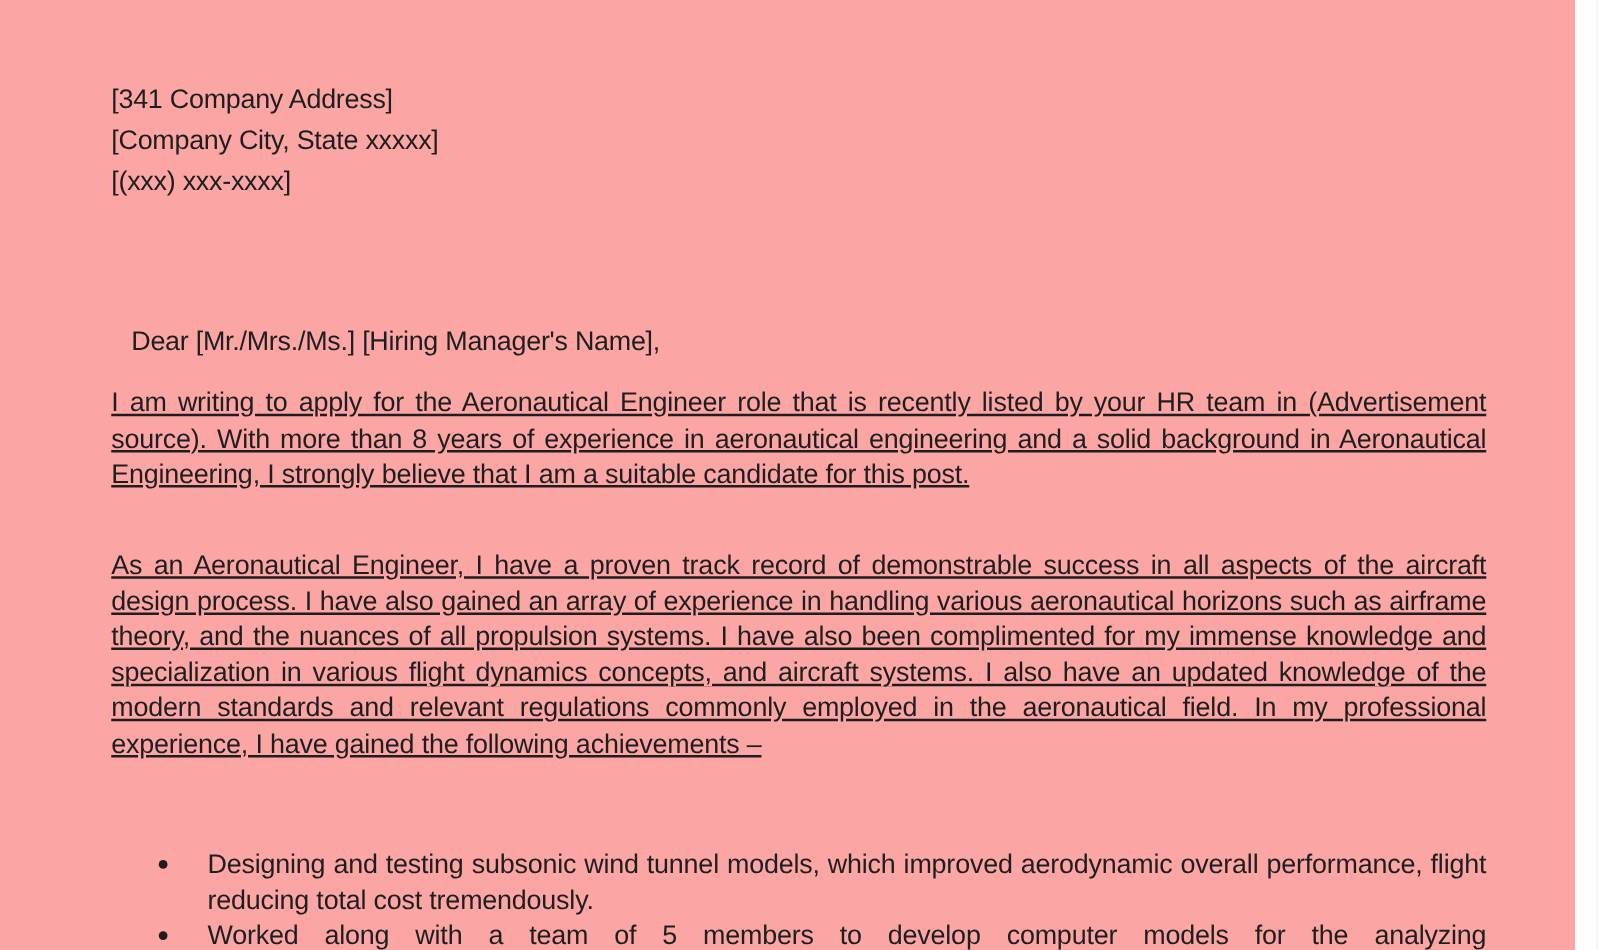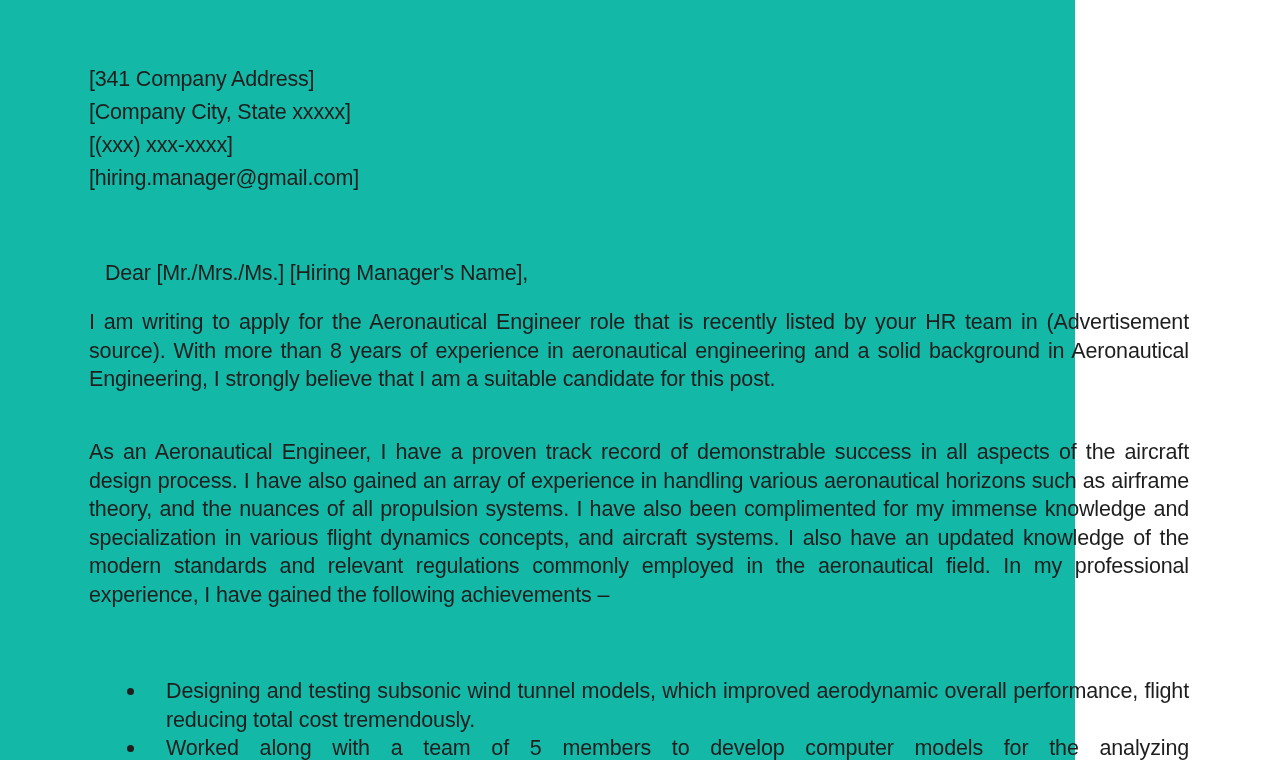--- a/index.html
+++ b/index.html
@@ -12,23 +12,23 @@
       height: 760px;
       overflow: hidden;
       position: relative;
       font-family: "Liberation Sans", sans-serif;
       color: #1e1e1e;
     }
     .page {
       position: absolute;
       left: 0;
       top: 0;
-      width: 1075px;
+      width: 1260px;
       height: 760px;
-      background: #14b8a6;
+      background: #fca5a5;
     }
     .address-block {
       position: absolute;
       left: 89px;
       top: 63px;
       width: 600px;
     }
     .address-line {
       font-size: 21.5px;
       line-height: 33px;
@@ -48,20 +48,21 @@
     .para {
       position: absolute;
       left: 89px;
       width: 1100px;
       font-size: 21.5px;
       line-height: 28.5px;
       text-align: justify;
       text-align-last: left;
       letter-spacing: -0.15px;
       margin: 0;
+      text-decoration: underline;
     }
     .para-1 { top: 308px; }
     .para-2 { top: 438px; }
     .bullets {
       position: absolute;
       left: 89px;
       top: 677px;
       width: 1100px;
       margin: 0;
       padding: 0;
@@ -94,21 +95,20 @@
   </style>
 </head>
 <body>
 
 <div class="page">
 
   <div class="address-block">
     <div class="address-line">[341 Company Address]</div>
     <div class="address-line">[Company City, State xxxxx]</div>
     <div class="address-line">[(xxx) xxx-xxxx]</div>
-    <div class="address-line">[hiring.manager@gmail.com]</div>
   </div>
 
   <div class="salutation">Dear [Mr./Mrs./Ms.] [Hiring Manager's Name],</div>
 
   <p class="para para-1">I am writing to apply for the Aeronautical Engineer role that is recently listed by your HR team in (Advertisement source). With more than 8 years of experience in aeronautical engineering and a solid background in Aeronautical Engineering, I strongly believe that I am a suitable candidate for this post.</p>
 
   <p class="para para-2">As an Aeronautical Engineer, I have a proven track record of demonstrable success in all aspects of the aircraft design process. I have also gained an array of experience in handling various aeronautical horizons such as airframe theory, and the nuances of all propulsion systems. I have also been complimented for my immense knowledge and specialization in various flight dynamics concepts, and aircraft systems. I also have an updated knowledge of the modern standards and relevant regulations commonly employed in the aeronautical field. In my professional experience, I have gained the following achievements –</p>
 
   <ul class="bullets">
     <li class="bullet-item">

